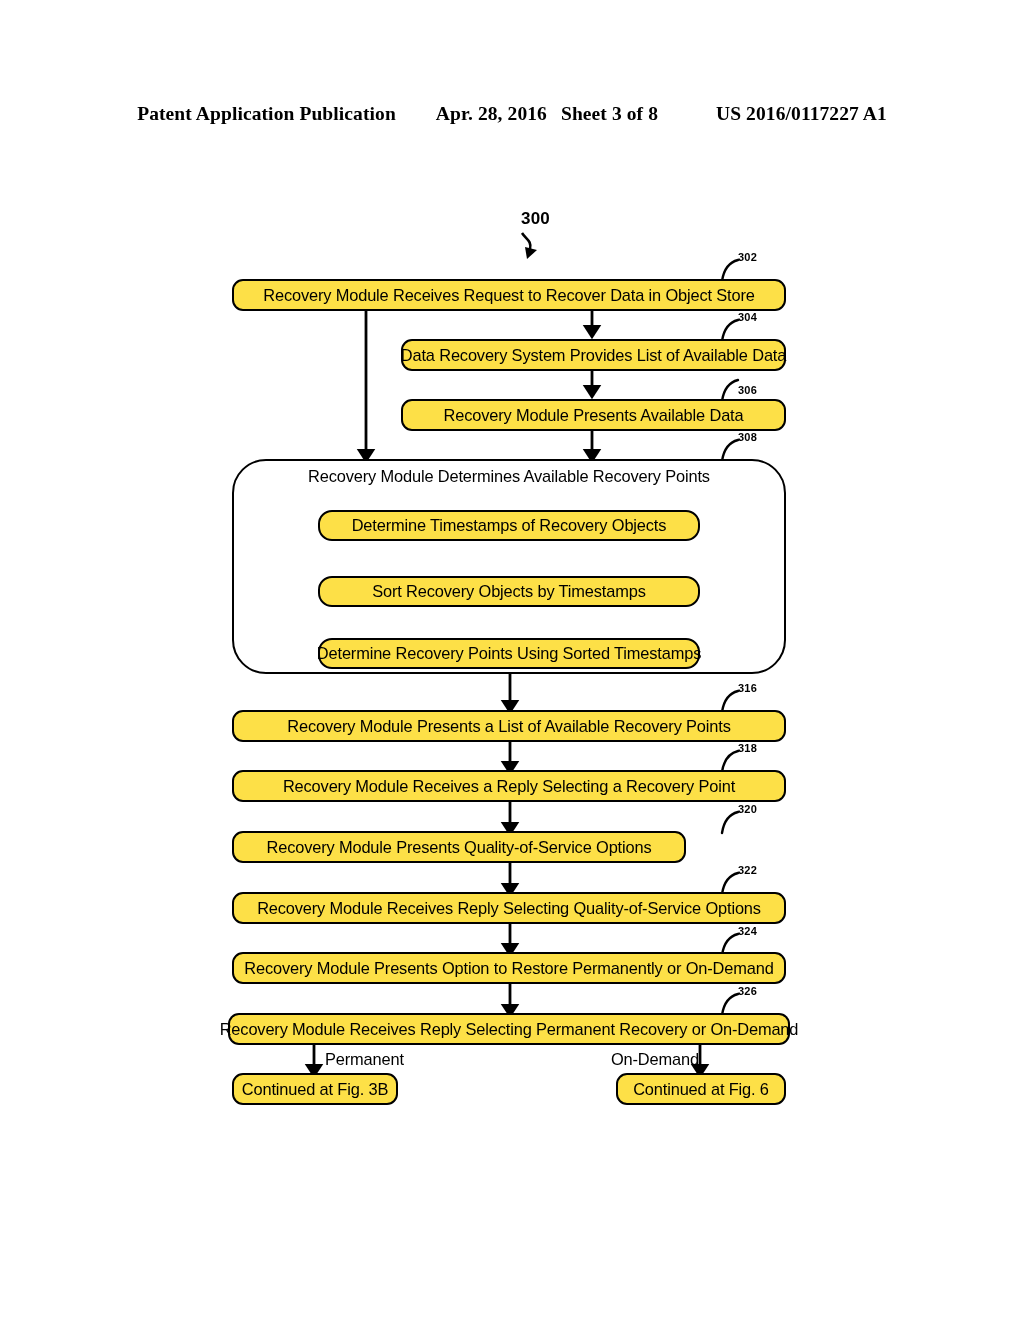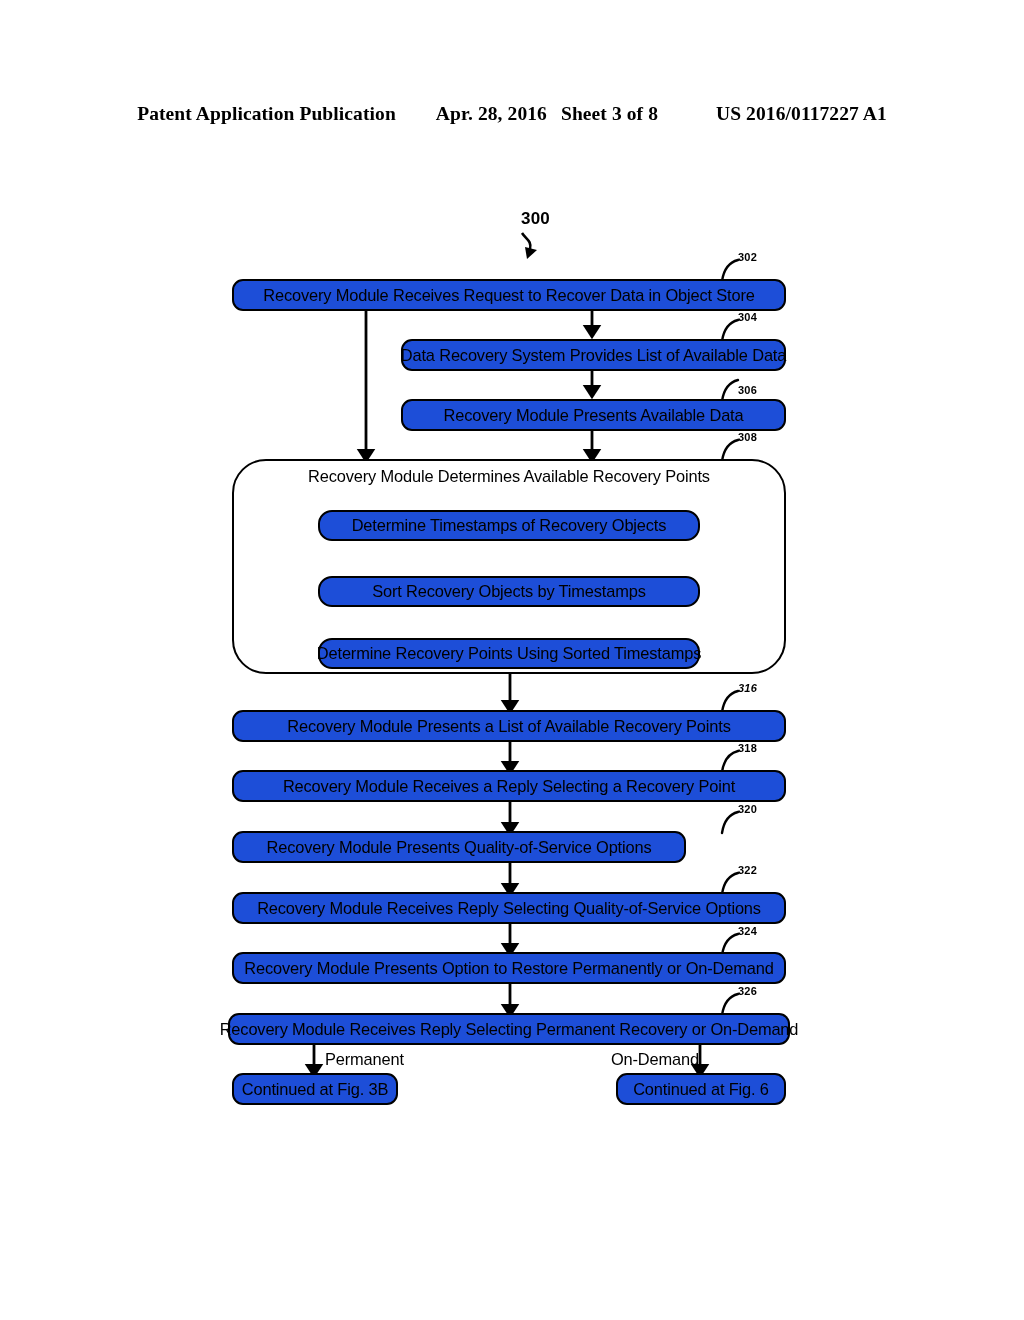--- a/index.html
+++ b/index.html
@@ -52,21 +52,21 @@
     width: 1024px;
     height: 1320px;
   }
 
   
   .node {
     position: absolute;
     box-sizing: border-box;
     border: 2.2px solid #000;
     border-radius: 11px;
-    background: #1d4ed8;
+    background: #fde047;
     display: flex;
     align-items: center;
     justify-content: center;
     font-size: 16.4px;
     line-height: 1.1;
     letter-spacing: -0.15px;
     white-space: nowrap;
     text-align: right;
   }
   .node.sub {
@@ -195,21 +195,21 @@
 
   <div class="ref ref-300" style="left:521px; top:209px;">300</div>
 
   <div class="ref" style="left:738px; top:251px;">302</div>
   <div class="ref" style="left:738px; top:311px;">304</div>
   <div class="ref" style="left:738px; top:384px;">306</div>
   <div class="ref" style="left:738px; top:431px;">308</div>
   <div class="ref" style="left:668px; top:482px;">310</div>
   <div class="ref" style="left:668px; top:548px;">312</div>
   <div class="ref" style="left:668px; top:610px;">314</div>
-  <div class="ref" style="left:738px; top:682px;font-style:italic;">316</div>
+  <div class="ref" style="left:738px; top:682px;">316</div>
   <div class="ref" style="left:738px; top:742px;">318</div>
   <div class="ref" style="left:738px; top:803px;">320</div>
   <div class="ref" style="left:738px; top:864px;">322</div>
   <div class="ref" style="left:738px; top:925px;">324</div>
   <div class="ref" style="left:738px; top:985px;">326</div>
 
   <div class="node" style="left:232px; top:279px; width:554px; height:32px;">
     <span>Recovery Module Receives Request to Recover Data in Object Store</span>
   </div>
 

